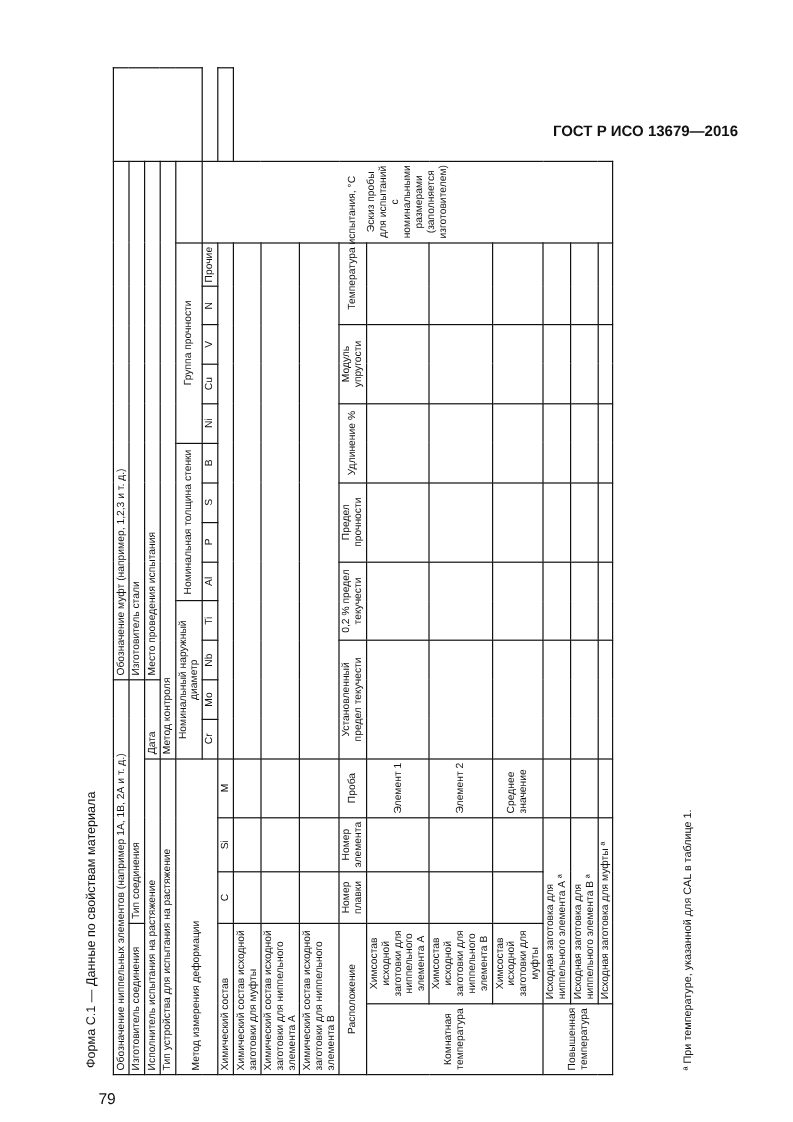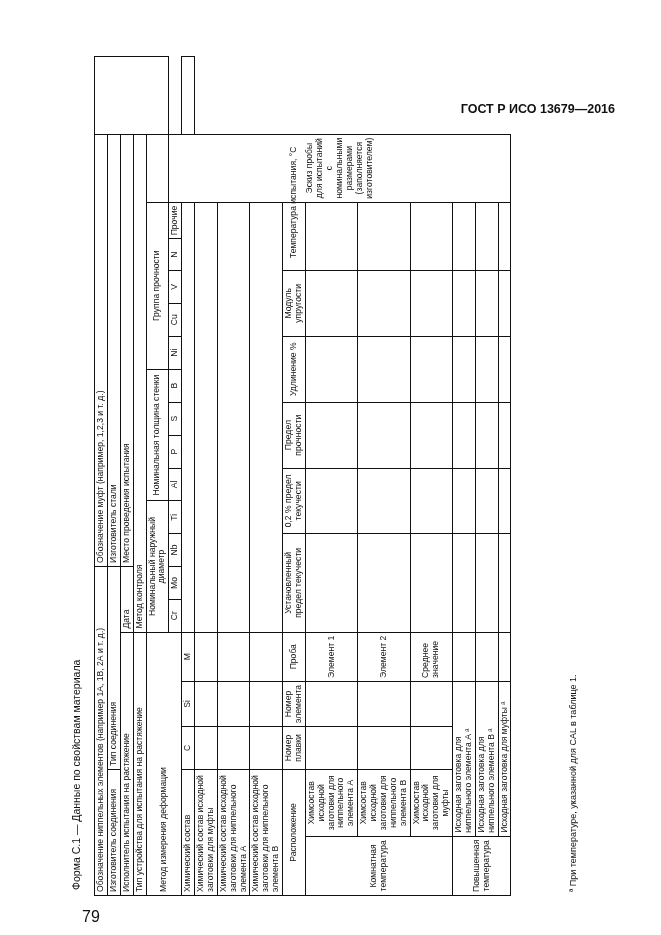--- a/index.html
+++ b/index.html
@@ -1,18 +1,18 @@
 <!DOCTYPE html>
 <html><head>
 <meta charset="utf-8">
 <style>
   html,body{margin:0;padding:0;background:#fff;}
   body{width:661px;height:935px;position:relative;overflow:hidden;font-family:"Liberation Sans",sans-serif;color:#111;}
   .hdr{position:absolute;right:46px;top:76px;font-weight:bold;font-size:12.5px;margin-top:26px;}
-  .pagenum{position:absolute;left:82px;top:908px;font-size:16px;}
+  .pagenum{position:absolute;left:82px;top:908px;font-size:13px;}
   
   .land{position:absolute;width:840px;height:520px;left:68px;top:896px;transform-origin:0 0;transform:rotate(-90deg);}
   .caption{position:absolute;left:6px;top:2px;font-size:10.5px;}
   table{position:absolute;left:0;top:26px;border-collapse:collapse;font-size:8.6px;table-layout:fixed;}
   td{border:1px solid #111;padding:1px 3px;vertical-align:middle;line-height:1.15;}
   .c{text-align:center;}
   .foot{position:absolute;left:4px;top:500px;font-size:9px;}
 </style>
 </head>
 <body>

